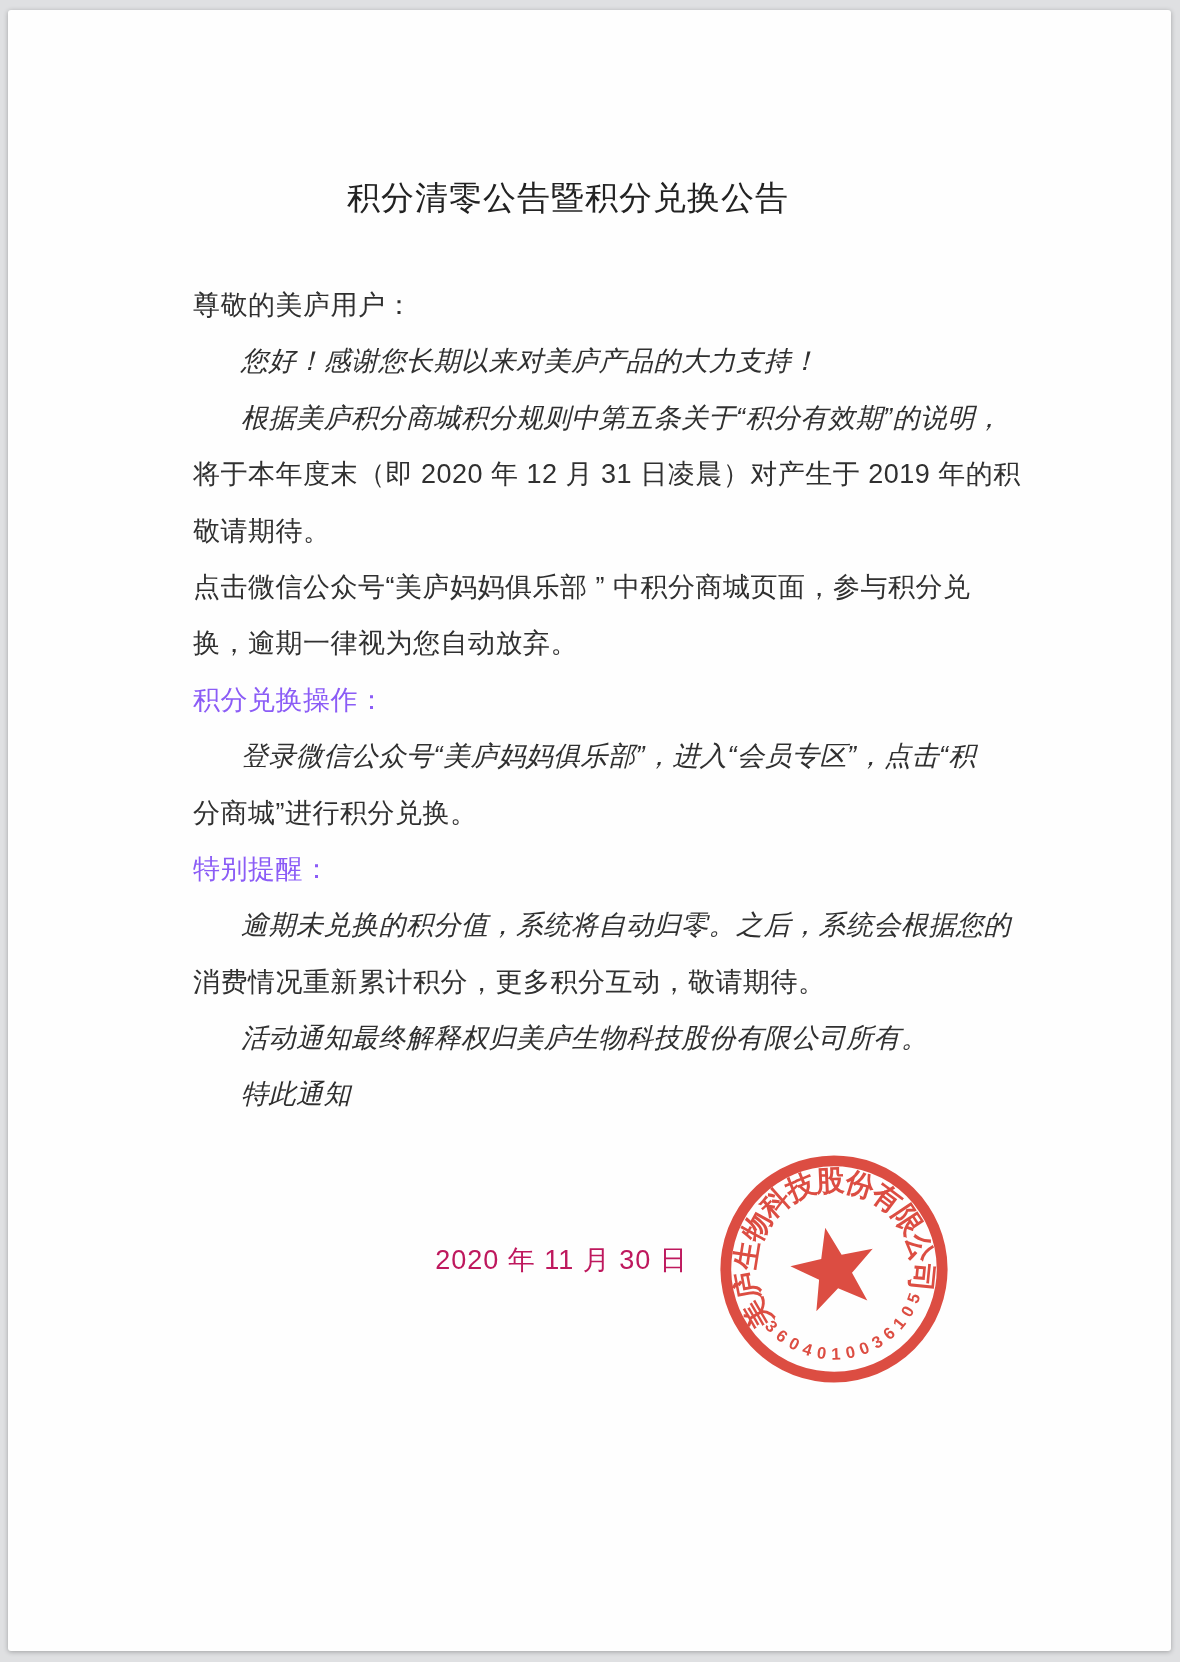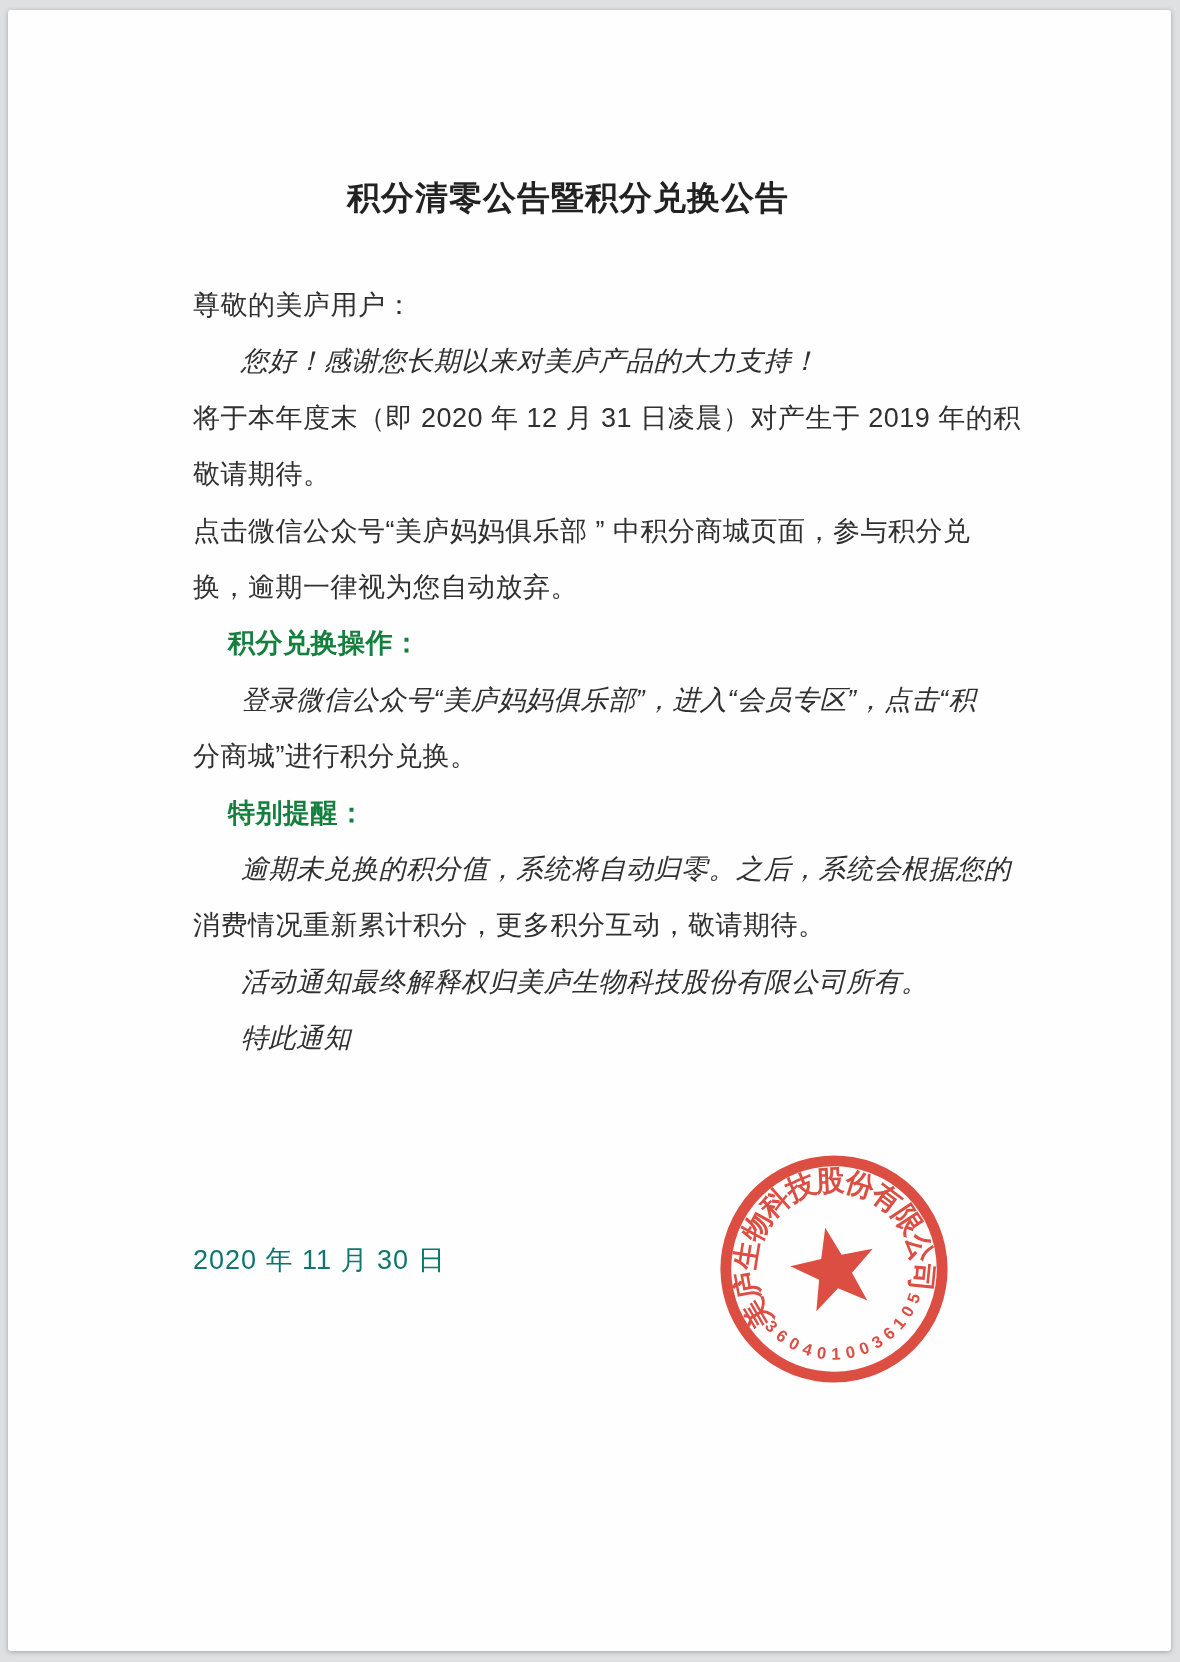--- a/index.html
+++ b/index.html
@@ -9,52 +9,53 @@
     font-family:"Liberation Sans", sans-serif;
     overflow:hidden;
   }
   .sheet{
     position:absolute;left:8px;top:10px;width:1163px;height:1641px;
     background:#fefefe;border-radius:3px;
     box-shadow:0 1px 5px rgba(0,0,0,0.28);
   }
   .doc-title{
     position:absolute;top:166px;left:185px;width:750px;
-    text-align:center;font-size:33px;font-weight:700;color:#222;
+    text-align:center;font-size:33px;font-weight:400;color:#222;
     letter-spacing:1px;
   }
   .doc-body{
     position:absolute;top:267px;left:185px;width:756px;
     font-size:27px;line-height:56.4px;color:#303030;
     letter-spacing:0.5px;
   }
   .doc-line{height:56.4px;white-space:nowrap;}
   .doc-line.indent{text-indent:48px;font-style:italic;}
-  .doc-line.bold{font-weight:700;color:#15803d;margin-left:35px;}
+  .doc-line.bold{font-weight:400;color:#8b5cf6;}
   .date-line{
     position:absolute;top:1232px;left:185px;width:737px;
-    text-align:left;font-size:27px;color:#0f766e;
+    text-align:center;font-size:27px;color:#be185d;
     z-index:3;letter-spacing:1px;
   }
   .seal{
     position:absolute;left:708px;top:1141px;width:236px;height:236px;
     z-index:2;opacity:0.9;
   }
   .seal svg{width:100%;height:100%;}
 </style>
 </head>
 <body>
 
 <div class="sheet">
 
   <div class="doc-title">积分清零公告暨积分兑换公告</div>
 
   <div class="doc-body" id="doc-body">
       <div class="doc-line">尊敬的美庐用户：</div>
       <div class="doc-line indent">您好！感谢您长期以来对美庐产品的大力支持！</div>
+      <div class="doc-line indent">根据美庐积分商城积分规则中第五条关于“积分有效期”的说明，</div>
       <div class="doc-line">将于本年度末（即 2020 年 12 月 31 日凌晨）对产生于 2019 年的积</div>
       <div class="doc-line">敬请期待。</div>
       <div class="doc-line">点击微信公众号“美庐妈妈俱乐部 ” 中积分商城页面，参与积分兑</div>
       <div class="doc-line">换，逾期一律视为您自动放弃。</div>
       <div class="doc-line bold">积分兑换操作：</div>
       <div class="doc-line indent">登录微信公众号“美庐妈妈俱乐部”，进入“会员专区”，点击“积</div>
       <div class="doc-line">分商城”进行积分兑换。</div>
       <div class="doc-line bold">特别提醒：</div>
       <div class="doc-line indent">逾期未兑换的积分值，系统将自动归零。之后，系统会根据您的</div>
       <div class="doc-line">消费情况重新累计积分，更多积分互动，敬请期待。</div>

